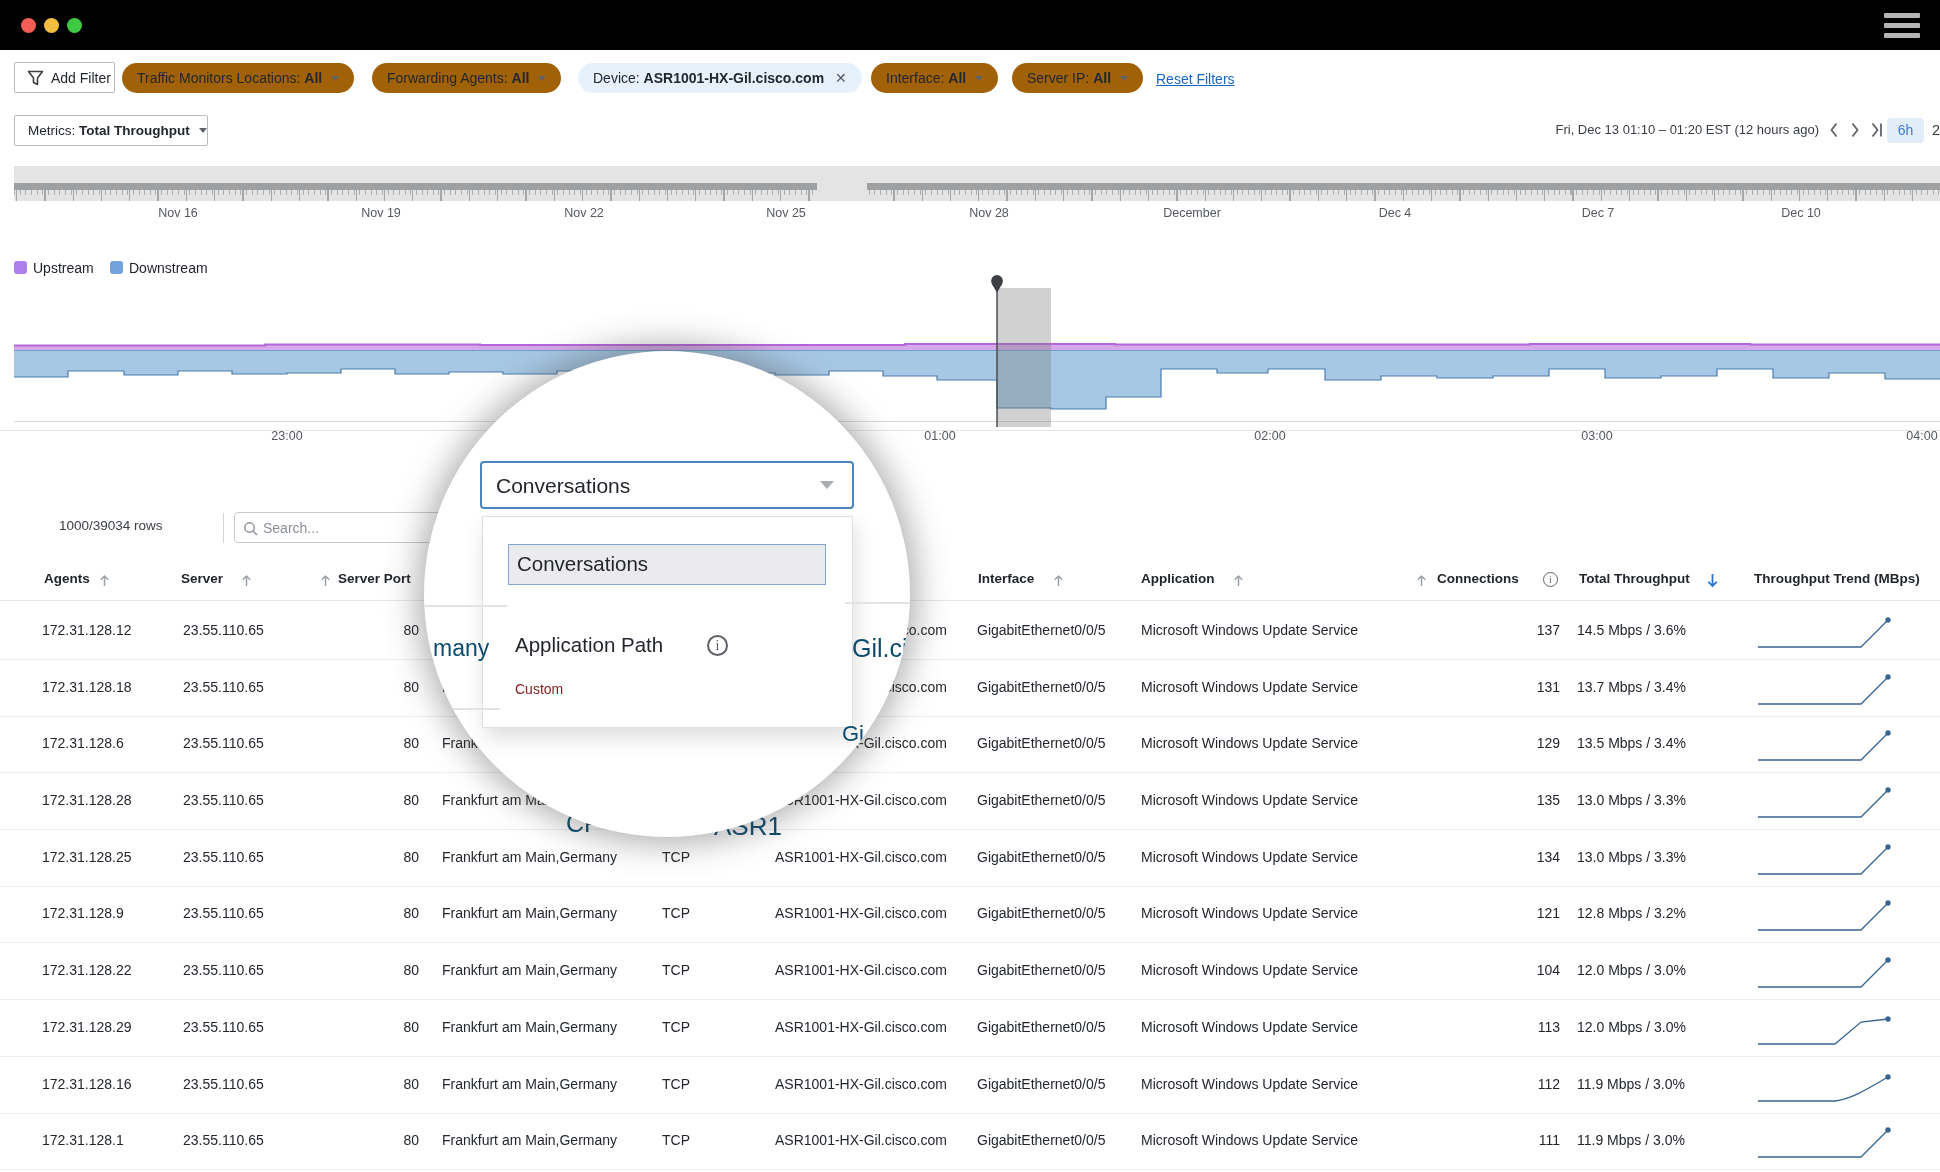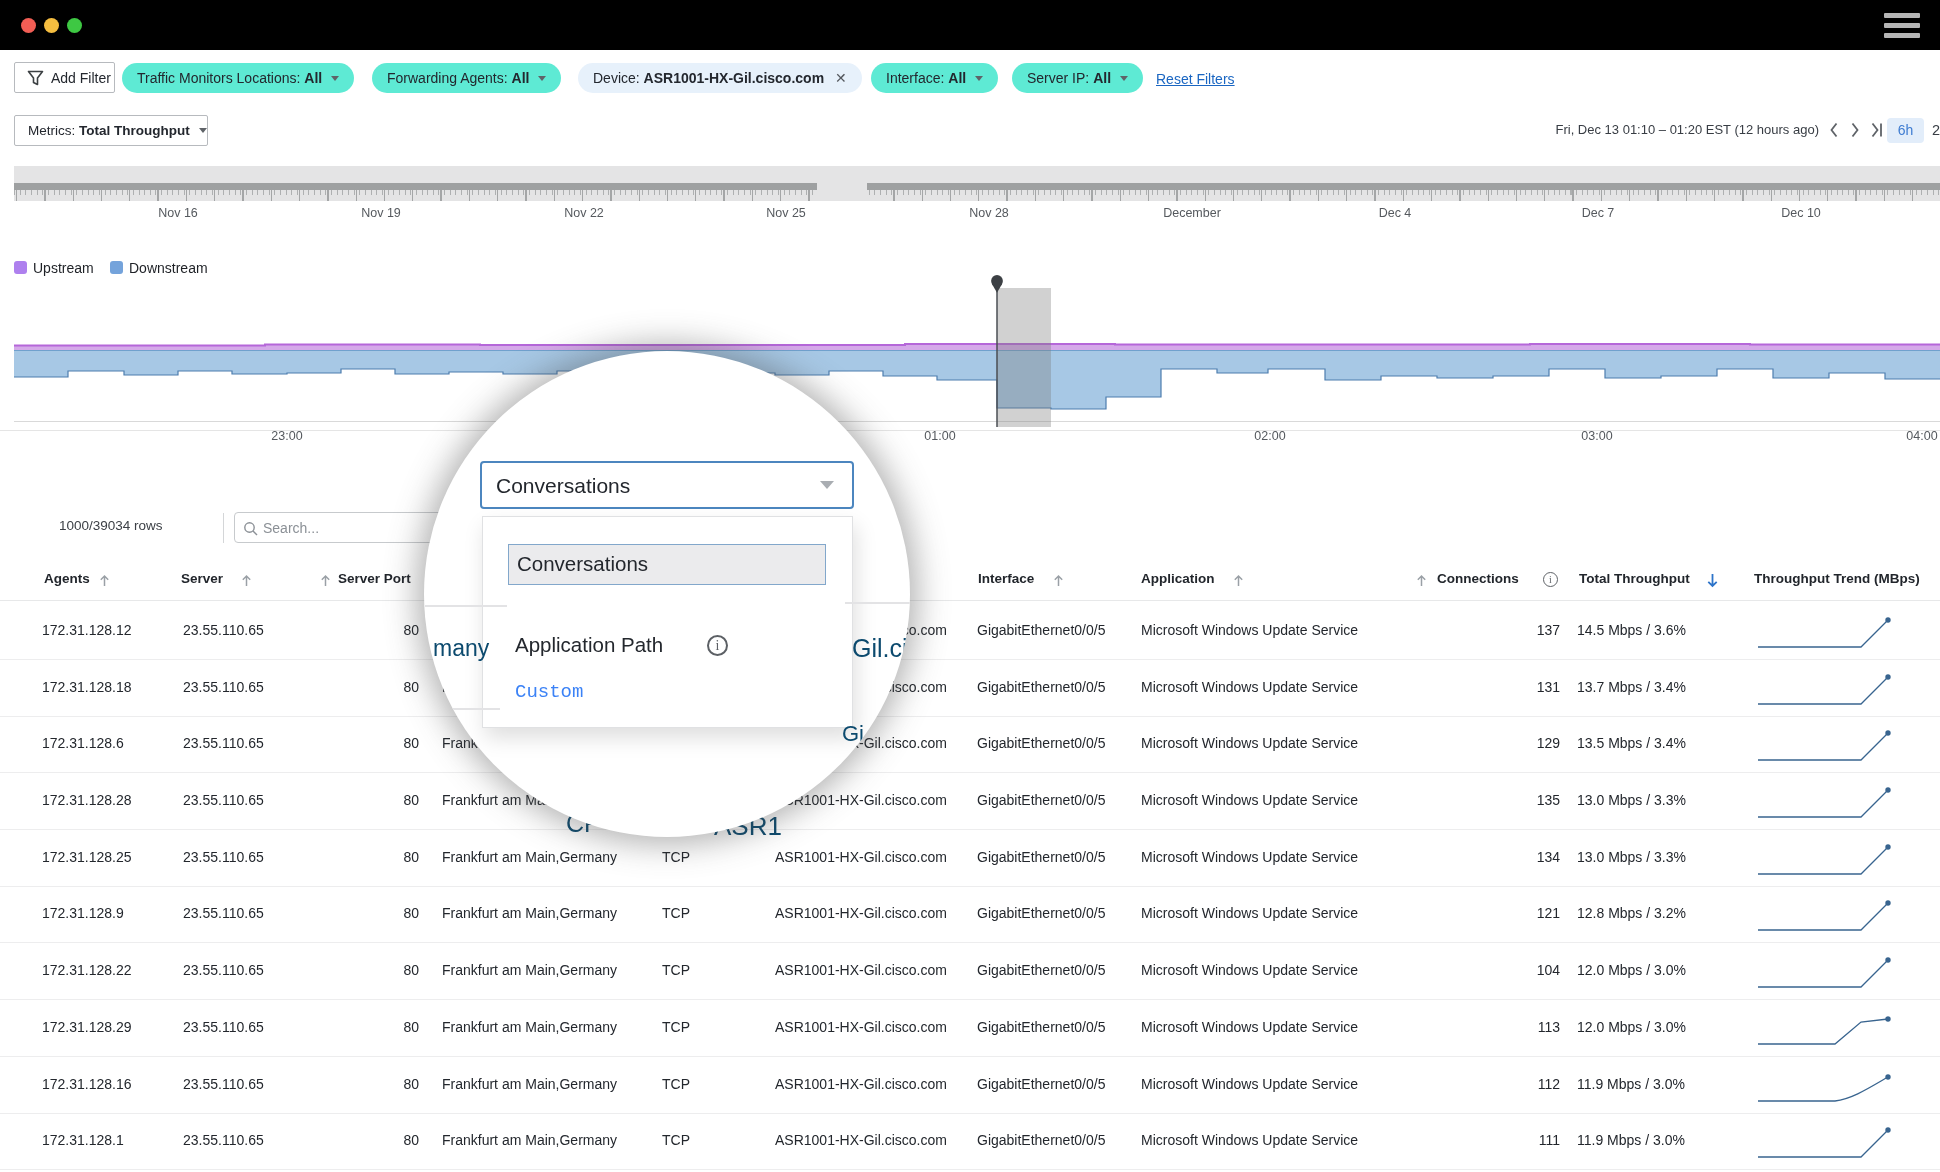--- a/index.html
+++ b/index.html
@@ -10,21 +10,21 @@
 #topbar { left:0; top:0; width:1940px; height:50px; background:#000; }
 .dot { position:absolute; top:18px; width:15px; height:15px; border-radius:50%; }
 #dotr { left:21px; background:#f25e55; }
 #doty { left:44px; background:#f5bd40; }
 #dotg { left:67px; background:#3ec843; }
 .hbar { position:absolute; left:1884px; width:36px; height:4.5px; border-radius:1px; background:#b5b5b5; }
 
 
 #filterrow { left:0; top:50px; width:1940px; height:55px; background:#fff; border-bottom:1px solid #e9eaeb; }
 .btn { position:absolute; top:62px; height:31px; border:1px solid #b7babe; border-radius:2px; background:#fff; font-size:14px; color:#23272e; display:flex; align-items:center; }
-.chip { position:absolute; top:63px; height:30px; border-radius:15px; background:#5eead4; font-size:14px; color:#23272e; display:flex; align-items:center; padding:0 15px; white-space:nowrap; }
+.chip { position:absolute; top:63px; height:30px; border-radius:15px; background:#a16207; font-size:14px; color:#23272e; display:flex; align-items:center; padding:0 15px; white-space:nowrap; }
 .chip b, .btn b { font-weight:bold; }
 .caret { display:inline-block; width:0; height:0; border-left:4.5px solid transparent; border-right:4.5px solid transparent; border-top:5px solid #5f6368; margin-left:9px; }
 #devchip { background:#e7f1fb; }
 .xmark { color:#54585e; font-size:14px; margin-left:11px; }
 #resetf { position:absolute; left:1156px; top:71px; font-size:14px; color:#1a66c2; text-decoration:underline; }
 
 
 #metricsrow { left:0; top:103px; width:1940px; height:63px; background:#fff; }
 #datetext { position:absolute; right:121px; top:122px; font-size:13px; color:#383d44; white-space:nowrap; }
 .chev { position:absolute; top:121px; }
@@ -68,21 +68,21 @@
 .lx { position:absolute; white-space:nowrap; }
 #selbox { left:56px; top:110px; width:374px; height:48px; border:2px solid #4c86bf; border-radius:4px; background:#fff; }
 #selbox span { position:absolute; left:14px; top:11px; font-size:21px; color:#23272d; }
 #selcaret { left:396px; top:130px; width:0; height:0; border-left:7px solid transparent; border-right:7px solid transparent; border-top:8px solid #a9adb2; }
 #ddpanel { left:58px; top:165px; width:371px; height:212px; background:#fff; border:1px solid #e0e1e3; box-shadow:3px 10px 20px rgba(0,0,0,0.13); }
 #opt1 { left:84px; top:193px; width:318px; height:41px; background:#ebebed; border:1.5px solid #82a7cb; }
 #opt1 span { position:absolute; left:8px; top:7px; font-size:20.5px; color:#23272d; }
 #opt2 { left:84px; top:236px; width:318px; height:39px; background:#ebebed; }
 #opt2 span { position:absolute; left:8px; top:4px; font-size:20.5px; color:#23272d; }
 #opt3 { left:91px; top:282px; font-size:20.5px; color:#23272d; }
-#opt4 { left:91px; top:330px; font-size:19px; color:#3b82f6;font-family:Liberation Mono, monospace; }
+#opt4 { left:91px; top:330px; font-size:14px; color:#7f1d1d; }
 #infoc { left:283px; top:284px; width:21px; height:21px; border:2px solid #5c6065; border-radius:50%; color:#5c6065; font-size:14px; text-align:center; line-height:18px; font-family:"Liberation Serif",serif; }
 .frag { position:absolute; color:#0c4a6e; }
 </style>
 </head>
 <body>
 <div id="topbar" class="abs"></div>
 <div class="dot" id="dotr"></div>
 <div class="dot" id="doty"></div>
 <div class="dot" id="dotg"></div>
 <div class="hbar" style="top:13px"></div>

